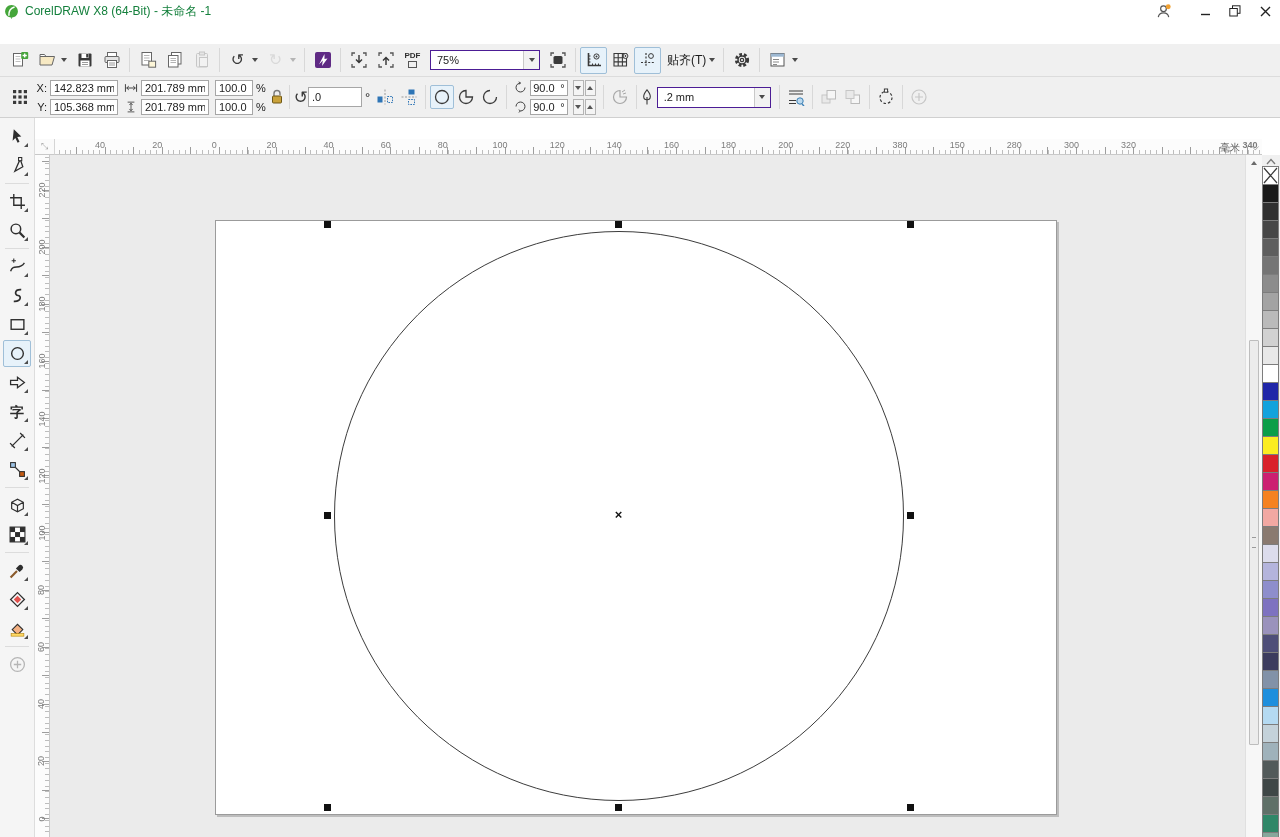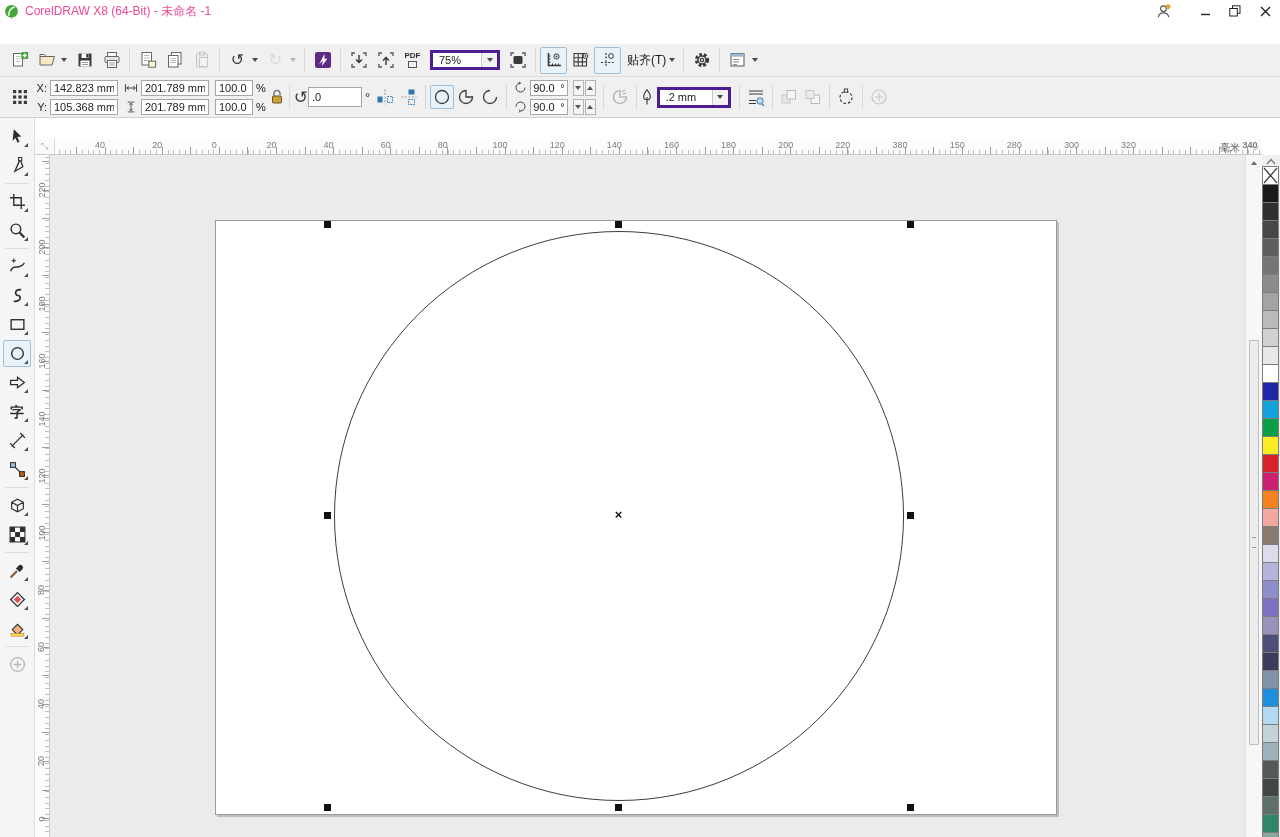--- a/index.html
+++ b/index.html
@@ -3,41 +3,41 @@
 <meta charset="utf-8">
 <style>
   * { margin:0; padding:0; box-sizing:border-box; }
   html,body { width:1280px; height:837px; overflow:hidden; }
   body { font-family:"Liberation Sans", sans-serif; font-size:12px; color:#1a1a1a; background:#fff; }
   #app { position:relative; width:1280px; height:837px; background:#fff; overflow:hidden; }
 
   
   .titlebar { position:absolute; left:0; top:0; width:1280px; height:22px; background:#ffffff; display:flex; align-items:center; padding-left:4px; }
   .titlebar .logo { width:15px; height:15px; margin-right:6px; }
-  .titlebar .title { font-size:12px; color:#ec4899; }
+  .titlebar .title { font-size:12px; color:#15803d; }
   .win-controls { position:absolute; right:0; top:0; height:22px; display:flex; align-items:center; }
   .win-btn { width:30px; height:22px; display:flex; align-items:center; justify-content:center; color:#222; }
   .acct { position:relative; width:26px; height:20px; display:flex; align-items:center; justify-content:center; margin-right:14px; }
 
   
   .menubar { position:absolute; left:0; top:22px; width:1280px; height:22px; background:#f0f0f0; display:flex; align-items:center; padding-left:4px; border-bottom:1px solid #e4e4e4; }
   .menu-item { padding:0 11px; height:22px; line-height:22px; font-size:12px; color:#1a1a1a; cursor:default; }
 
   
   .stdbar { position:absolute; left:0; top:44px; width:1280px; height:33px; background:#f0f0f0; border-bottom:1px solid #dcdcdc; display:flex; align-items:center; padding-left:6px; }
   .ti { width:27px; height:27px; display:flex; align-items:center; justify-content:center; border:1px solid transparent; border-radius:2px; }
   .ti svg { width:18px; height:18px; }
   .ti.pressed { border-color:#9fbfd8; background:#e7f2fa; }
   .ti.disabled { opacity:.4; }
   .drop { width:0; height:0; border-left:3.5px solid transparent; border-right:3.5px solid transparent; border-top:4px solid #4a4a4a; margin:0 4px 0 1px; }
   .drop.dim { border-top-color:#b5b5b5; }
   .sep-v { width:1px; height:24px; background:#d8d8d8; margin:0 4px; }
   .glyph { font-size:16px; line-height:1; color:#3a3a3a; }
   .glyph.dim { color:#b8b8b8; }
-  .combo { display:flex; align-items:center; height:20px; border:3px solid #4c1d95; background:#fff; margin:0 4px; }
+  .combo { display:flex; align-items:center; height:20px; border:1px solid #4c1d95; background:#fff; margin:0 4px;gap:44px; }
   .combo .combo-text { padding:0 6px; font-size:11px; min-width:48px; color:#222; }
   .combo .combo-btn { width:16px; height:100%; border-left:1px solid #c9c9c9; display:flex; align-items:center; justify-content:center; background:#f2f2f2; }
   .pdfcol { display:flex; flex-direction:column; align-items:center; line-height:1; }
   .pdftxt { font-size:8px; font-weight:bold; color:#2e2e2e; letter-spacing:0; }
   .pdfbox { width:9px; height:7px; border:1px solid #555; margin-top:1px; }
   .snap-label { font-size:12px; color:#1a1a1a; padding:0 2px 0 6px; }
 
   
   .propbar { position:absolute; left:0; top:77px; width:1280px; height:41px; background:#f0f0f0; border-bottom:1px solid #d0d0d0; display:flex; align-items:center; padding-left:8px; }
   .stack { display:flex; flex-direction:column; gap:3px; margin:0 3px; }

